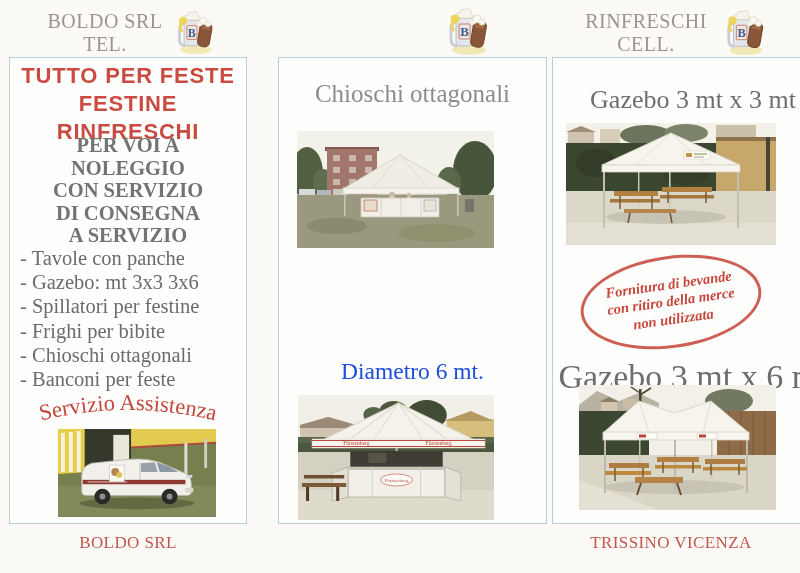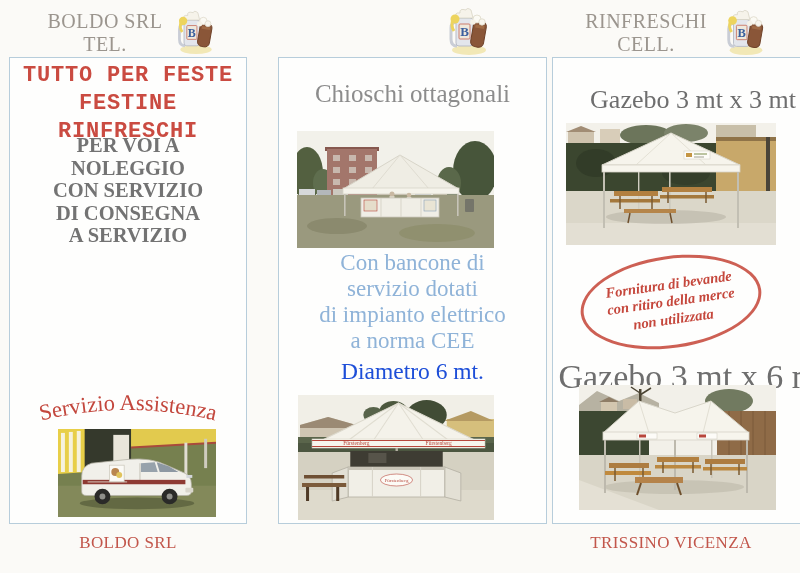--- a/index.html
+++ b/index.html
@@ -2,21 +2,21 @@
 <html><head>
 <meta charset="utf-8">
 <style>
   html,body{margin:0;padding:0;background:#e8e8e4;}
   .page{position:relative;width:800px;height:573px;background:#fbfaf7;overflow:hidden;
         font-family:"Liberation Serif", serif;}
   .abs{position:absolute;}
   .panel{position:absolute;top:57px;height:467px;background:#fefefd;
          border:1px solid #b7cddb;box-sizing:border-box;}
   .hdrtxt{color:#9b958e;font-size:20px;line-height:23px;text-align:center;letter-spacing:0.5px;}
-  .headline{width:100%;text-align:center;font-family:Liberation Mono, monospace;
+  .headline{width:100%;text-align:center;font-family:Liberation Sans, sans-serif;
             font-weight:bold;font-size:22px;line-height:28px;color:#ca4b41;letter-spacing:0.8px;}
   .subhead{width:100%;text-align:center;font-weight:bold;font-size:20.5px;line-height:22.6px;color:#737373;}
   .listitems{font-size:20.5px;line-height:24.2px;color:#6b6b6b;}
   .midbody{width:100%;text-align:center;font-size:23px;line-height:26px;color:#8fb3d8;}
   .graycap{width:100%;text-align:center;color:#8c8c8c;}
   .footerlbl{position:absolute;top:533px;text-align:center;font-size:17px;color:#c2564b;letter-spacing:0.4px;}
   .stamp{position:absolute;border:3px solid #cd6054;border-radius:50%;
          transform:rotate(-8deg);display:flex;flex-direction:column;justify-content:center;
          text-align:center;color:#c5473c;font-weight:bold;font-style:italic;
          font-size:14.5px;line-height:17.5px;box-sizing:border-box;}
@@ -74,20 +74,28 @@
       <div>TUTTO PER FESTE</div>
       <div>FESTINE</div>
       <div>RINFRESCHI</div>
     </div>
     <div class="abs subhead" style="top:76px;">
       <div>PER VOI A</div>
       <div>NOLEGGIO</div>
       <div>CON SERVIZIO</div>
       <div>DI CONSEGNA</div>
       <div>A SERVIZIO</div>
+    </div>
+    <div class="abs listitems" style="left:10px;top:188px;">
+      <div>- Tavole con panche</div>
+      <div>- Gazebo: mt 3x3 3x6</div>
+      <div>- Spillatori per festine</div>
+      <div>- Frighi per bibite</div>
+      <div>- Chioschi ottagonali</div>
+    <div>- Banconi per feste</div>
     </div>
     <svg class="abs" style="left:3px;top:334px;" width="230" height="38" viewBox="0 0 230 38">
       <path id="arcPath" d="M 8 34 Q 115 2 222 34" fill="none"></path>
       <text font-size="22.5" fill="#c3473d" font-family="'Liberation Serif',serif">
         <textPath href="#arcPath" startOffset="50%" text-anchor="middle">Servizio Assistenza</textPath>
       </text>
     </svg>
 
     <svg class="abs" style="left:48px;top:371px;" width="158" height="88" viewBox="0 0 160 90" preserveAspectRatio="none">
       <rect width="160" height="90" fill="#76804f"></rect>
@@ -166,26 +174,20 @@
       <circle cx="112" cy="64" r="2.3" fill="#cbbaa4"></circle>
         <rect x="109.8" y="66" width="4.5" height="5" fill="#e0dacb"></rect>
       <rect x="64" y="67" width="78" height="19" fill="#f0eee6" stroke="#ccc9bd" stroke-width="0.8"></rect>
       <line x1="84" y1="67" x2="84" y2="86" stroke="#d8d5c9"></line>
       <line x1="104" y1="67" x2="104" y2="86" stroke="#d8d5c9"></line>
       <line x1="124" y1="67" x2="124" y2="86" stroke="#d8d5c9"></line>
       <rect x="67" y="69" width="13" height="11" fill="#e5ddca" stroke="#b8473c" stroke-width="0.6"></rect>
       <rect x="127" y="69" width="12" height="11" fill="#e9e4d4" stroke="#8aa0b8" stroke-width="0.6"></rect>
       <rect x="168" y="68" width="9" height="13" rx="1" fill="#75756a"></rect>
     </svg>
-    <div class="abs midbody" style="top:192px;">
-      <div>Con bancone di</div>
-      <div>servizio dotati</div>
-      <div>di impianto elettrico</div>
-      <div>a norma CEE</div>
-    </div>
     <div class="abs graycap" style="top:300px;font-size:23.5px;color:#1d4ed8;">Diametro 6 mt.</div>
 
     <svg class="abs" style="left:19px;top:337px;" width="196" height="125" viewBox="0 0 195 125" preserveAspectRatio="none">
       <rect width="195" height="125" fill="#f1efe7"></rect>
       <polygon points="2,30 30,22 58,30 58,42 2,42" fill="#cfc5b2"></polygon>
       <polygon points="2,30 30,22 58,30 58,33 2,33" fill="#9b8a74"></polygon>
       <rect x="148" y="24" width="47" height="22" fill="#d6bf7c"></rect>
       <polygon points="145,26 172,16 195,26" fill="#b59a62"></polygon>
       <ellipse cx="128" cy="20" rx="20" ry="15" fill="#414c35"></ellipse>
       <ellipse cx="95" cy="16" rx="14" ry="10" fill="#4c583e"></ellipse>

